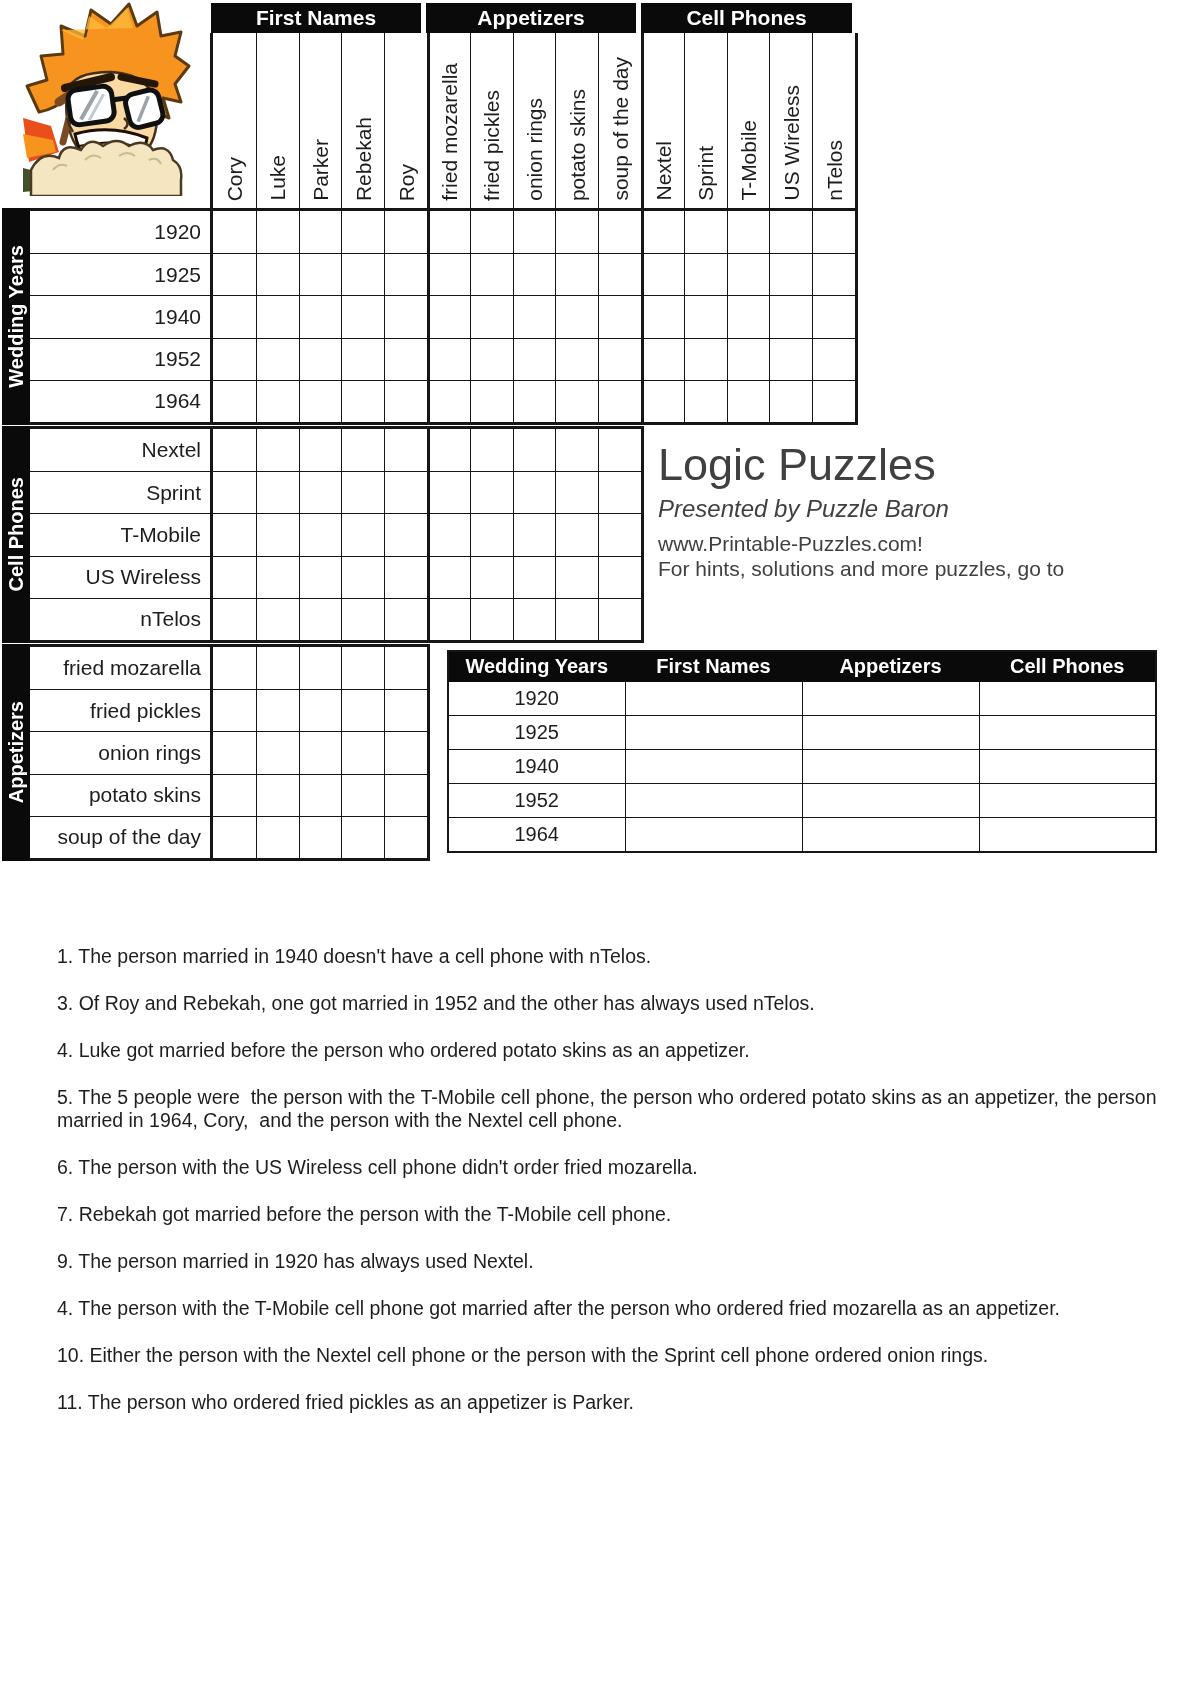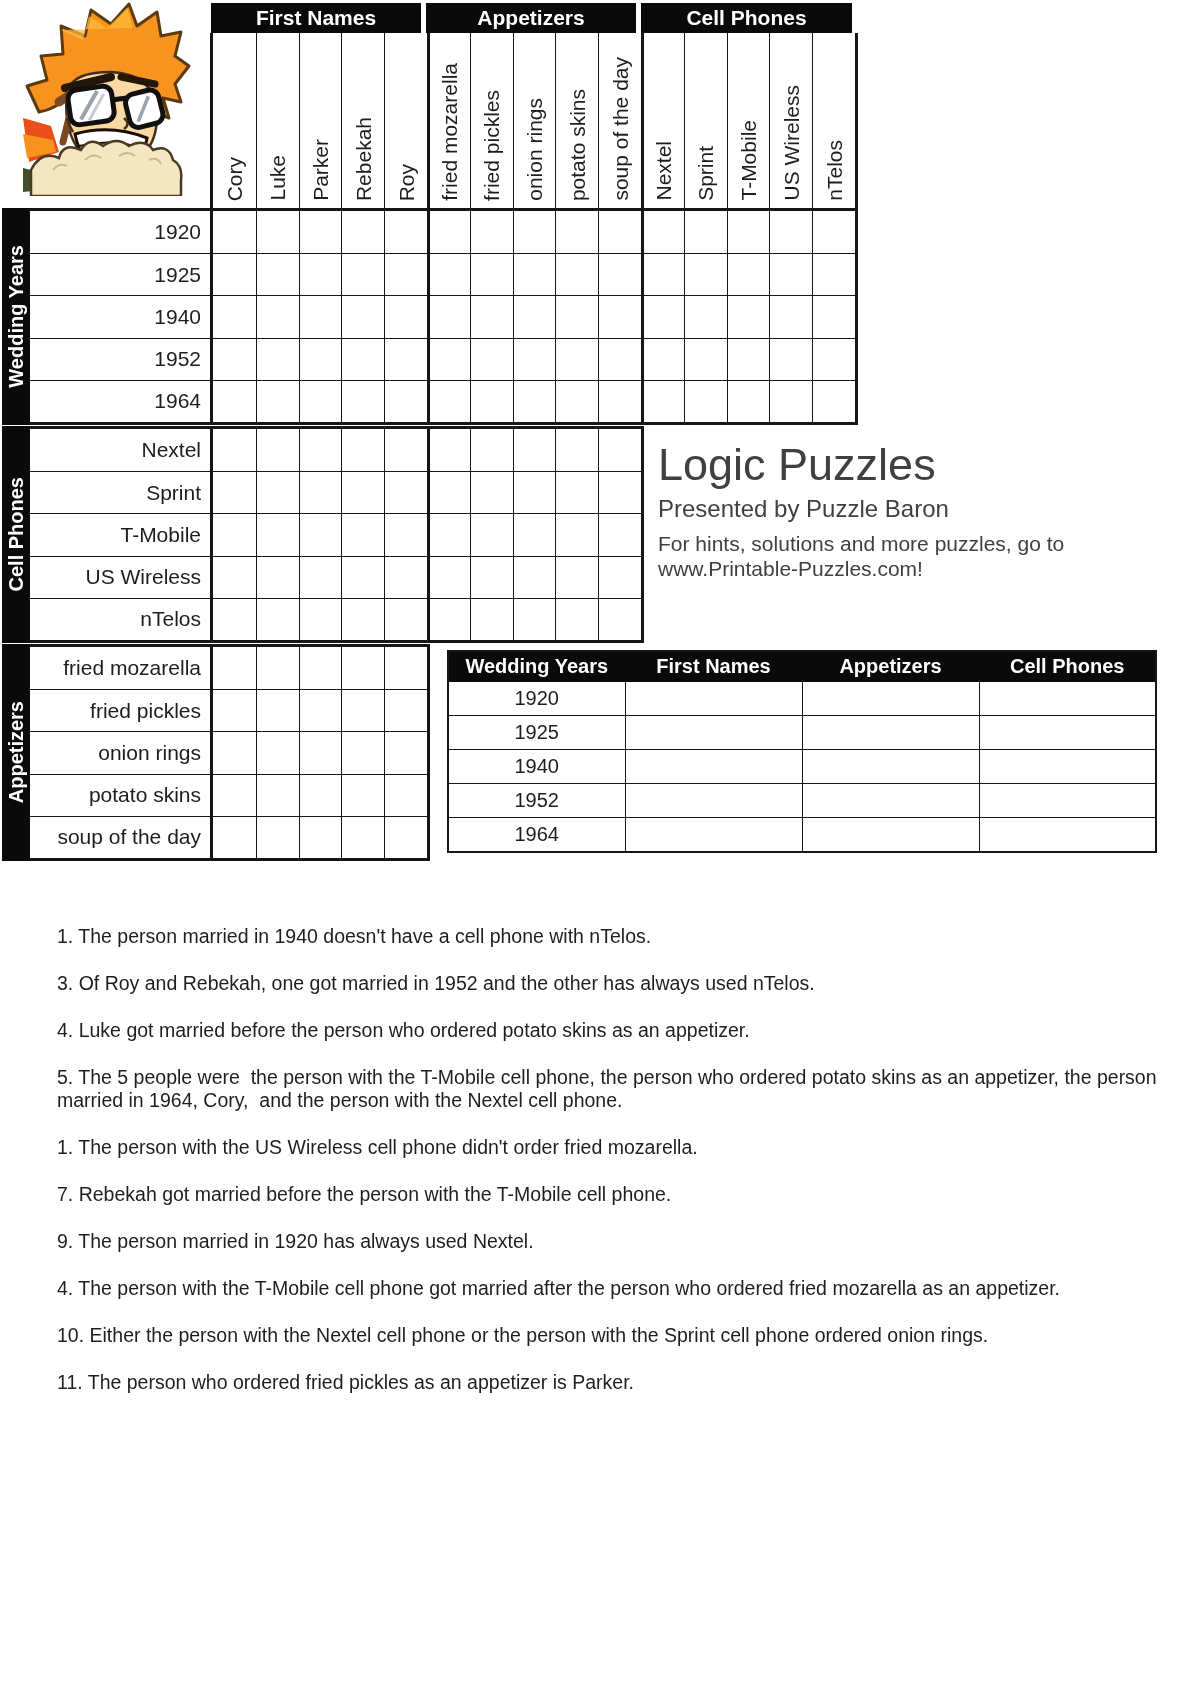--- a/index.html
+++ b/index.html
@@ -51,34 +51,34 @@
   .gb1{top:426px;width:434px;height:217px;}
   .gb2{top:644px;width:220px;height:217px;}
   .cell{border-left:1.5px solid #161616;border-top:1.5px solid #161616;box-sizing:border-box;background:#fff;}
   .cell.c0{border-left:none;}
   .cell.r0{border-top:none;}
   .cell.sep{border-left:3.5px solid #161616;}
 
   
   .title-block{position:absolute;left:658px;top:441px;color:#404040;}
   .tb-title{font-size:45px;line-height:1.05;letter-spacing:0;}
-  .tb-sub{font-size:24px;margin-top:7px;}
+  .tb-sub{font-size:24px;margin-top:7px;font-style:italic;}
   .tb-id{font-size:30px;margin-top:24px;}
   .tb-hint{font-size:21px;line-height:1.18;margin-top:9px;}
 
   
   .answer-table{position:absolute;left:447px;top:650px;width:710px;border-collapse:collapse;
                 table-layout:fixed;background:#fff;}
   .answer-table th{background:#0a0a0a;color:#fff;font-weight:bold;font-size:20px;height:29px;
                    border:1.5px solid #0a0a0a;padding:0;}
   .answer-table td{border:1.5px solid #161616;height:33px;font-size:20px;text-align:center;padding:0;}
   .answer-table{border:2.5px solid #161616;}
 
   
-  .clues{position:absolute;left:57px;top:925px;width:1108px;}
+  .clues{position:absolute;left:57px;top:945px;width:1108px;}
   .clue{font-size:19.5px;line-height:23px;color:#1e1e1e;margin-bottom:24px;white-space:pre-wrap;}
 
   
   .watermark{position:absolute;left:36px;top:1606px;font-size:47px;font-weight:bold;
              color:#fdf052;filter:blur(1.6px);opacity:.95;letter-spacing:1px;}
 </style>
 </head>
 <body>
 
 <div class="page">
@@ -363,22 +363,22 @@
       <div class="cell"></div>
       <div class="cell"></div>
       <div class="cell"></div>
       <div class="cell"></div>
     </div>
 
   <div class="title-block">
     <div class="tb-title">Logic Puzzles</div>
     <div class="tb-sub">Presented by Puzzle Baron</div>
     <div class="tb-hint">
+      <div>www.Printable-Puzzles.com!</div>
       <div>For hints, solutions and more puzzles, go to</div>
-      <div>www.Printable-Puzzles.com!</div>
     </div>
   </div>
 
   <table class="answer-table">
     <thead>
         <tr>
           <th>Wedding Years</th>
           <th>First Names</th>
           <th>Appetizers</th>
           <th>Cell Phones</th>
@@ -416,21 +416,21 @@
           <td></td>
         </tr>
       </tbody>
   </table>
 
   <div class="clues">
       <div class="clue">1. The person married in 1940 doesn't have a cell phone with nTelos.</div>
       <div class="clue">3. Of Roy and Rebekah, one got married in 1952 and the other has always used nTelos.</div>
       <div class="clue">4. Luke got married before the person who ordered potato skins as an appetizer.</div>
       <div class="clue">5. The 5 people were  the person with the T-Mobile cell phone, the person who ordered potato skins as an appetizer, the person married in 1964, Cory,  and the person with the Nextel cell phone.</div>
-      <div class="clue">1. The person with the US Wireless cell phone didn't order fried mozarella.</div>
+      <div class="clue">6. The person with the US Wireless cell phone didn't order fried mozarella.</div>
       <div class="clue">7. Rebekah got married before the person with the T-Mobile cell phone.</div>
       <div class="clue">9. The person married in 1920 has always used Nextel.</div>
       <div class="clue">4. The person with the T-Mobile cell phone got married after the person who ordered fried mozarella as an appetizer.</div>
       <div class="clue">10. Either the person with the Nextel cell phone or the person with the Sprint cell phone ordered onion rings.</div>
       <div class="clue">11. The person who ordered fried pickles as an appetizer is Parker.</div>
     </div>
 
   <div class="watermark">Gembloong.com</div>
 </div>
 

